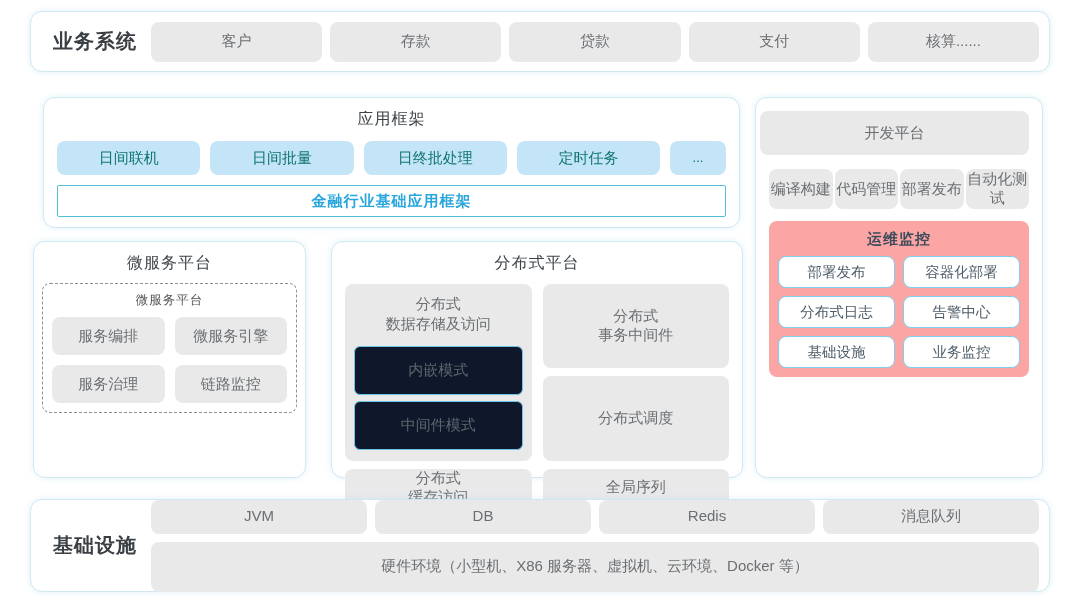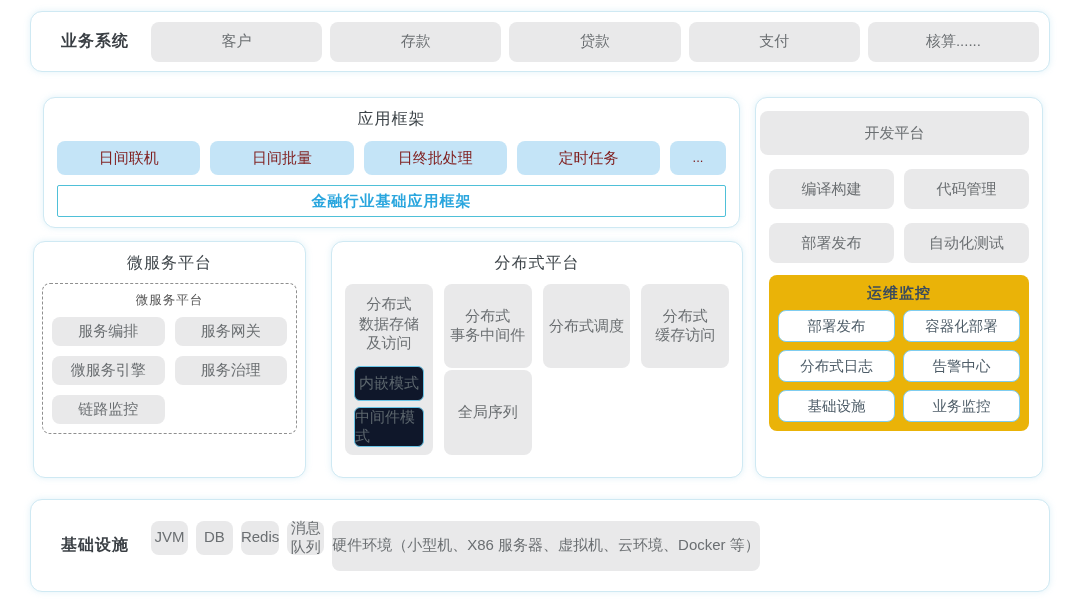--- a/index.html
+++ b/index.html
@@ -11,80 +11,80 @@
   .panel,.band{
     position:absolute;background:#fff;
     border:1.5px solid #cfe9f3;border-radius:12px;
     box-shadow:0 0 6px rgba(186,225,240,.45);
     box-sizing:border-box;
   }
   
   .band{display:flex;align-items:center;padding:0 10px 0 16px;}
   .band-label{
     width:96px;flex:none;text-align:center;
-    font-size:16px;font-weight:600;color:#3a3f44;letter-spacing:1px;
+    font-size:20px;font-weight:600;color:#3a3f44;letter-spacing:1px;
   }
   #top-band{left:30px;top:11px;width:1020px;height:61px;}
   #top-band .band-items{flex:1;display:flex;gap:8px;margin-left:8px;justify-content:space-between;}
   #top-band .chip{height:40px;flex:1;}
   #bottom-band{left:30px;top:499px;width:1020px;height:93px;}
-  .infra-content{flex:1;display:flex;flex-direction:row;gap:8px;margin-left:8px;}
+  .infra-content{flex:1;display:flex;flex-direction:column;gap:8px;margin-left:8px;}
   .infra-row{display:flex;gap:8px;}
   .infra-row .chip{height:34px;flex:1;}
   .hw-bar{height:50px;}
   
   .chip{
     display:flex;align-items:center;justify-content:center;text-align:center;
     background:#e9e9ea;border-radius:8px;color:#6b6f72;font-size:15px;
     box-sizing:border-box;line-height:1.25;
   }
-  .chip.blue{background:#c4e4f7;color:#7f1d1d;}
+  .chip.blue{background:#c4e4f7;color:#0f766e;}
   .chip.white{background:#fff;border:1.5px solid #7fcdf0;color:#4e5d68;}
   .pre{white-space:pre-line;}
   
   .panel-title{
     text-align:center;font-size:16px;font-weight:500;color:#3d4449;
     padding-top:11px;letter-spacing:1px;
   }
   
   #app-framework{left:43px;top:97px;width:697px;height:131px;}
   .af-row{display:flex;gap:10px;margin:11px 13px 0 13px;}
   .af-row .chip{height:34px;flex:1;}
   .af-row .chip.dots{flex:none;width:56px;font-size:13px;}
   .af-base{
     margin:10px 13px 0 13px;height:32px;border:1.5px solid #4fc0d8;border-radius:2px;
     display:flex;align-items:center;justify-content:center;
     color:#2aa6de;font-size:15px;font-weight:600;letter-spacing:1px;box-sizing:border-box;
   }
   
   #devops{left:755px;top:97px;width:288px;height:381px;}
   .dv-full{height:44px;margin:13px 13px 0 4px;}
-  .dv-grid{display:grid;grid-template-columns:1fr 1fr;gap:14px 10px;margin:14px 13px 0 13px;}
+  .dv-grid{display:grid;grid-template-columns:1fr 1fr 1fr 1fr;gap:14px 2px;margin:14px 13px 0 13px;}
   .dv-grid .chip{height:40px;}
   .ops-box{
-    margin:12px 13px 0 13px;background:#eab308;border-radius:8px;
+    margin:12px 13px 0 13px;background:#fca5a5;border-radius:8px;
     padding:7px 9px 9px 9px;box-sizing:border-box;
   }
   .ops-title{text-align:center;font-size:15px;font-weight:600;color:#3c4c5c;padding:2px 0 7px;letter-spacing:1px;}
   .ops-grid{display:grid;grid-template-columns:1fr 1fr;gap:8px;}
   .ops-grid .chip{height:32px;font-size:14.5px;border-radius:8px;}
   
   #microservice{left:33px;top:241px;width:273px;height:237px;}
   .dashed-box{
     margin:9px 8px 8px 8px;border:1px dashed #8f8f8f;border-radius:8px;
     padding:6px 9px 9px 9px;box-sizing:border-box;
   }
   .dashed-title{text-align:center;font-size:12.5px;color:#555;padding:2px 0 8px;letter-spacing:1px;}
   .ms-grid{display:grid;grid-template-columns:1fr 1fr;gap:10px;}
-  .ms-grid .chip{height:29px;}
+  .ms-grid .chip{height:38px;}
   
   #distributed{left:331px;top:241px;width:412px;height:237px;}
   .dist-grid{
-    display:grid;grid-template-columns:1fr 1fr 1fr 1fr;grid-template-rows:84px 85px;
-    gap:2px 11px;margin:10px 13px 0 13px;
+    display:grid;grid-template-columns:1fr 1fr;grid-template-rows:84px 85px;
+    gap:8px 11px;margin:10px 13px 0 13px;
   }
   .storage-box{
     grid-row:1 / 3;background:#e9e9ea;border-radius:8px;
     display:flex;flex-direction:column;box-sizing:border-box;padding:10px 9px 8px 9px;
   }
   .storage-label{text-align:center;color:#6b6f72;font-size:15px;line-height:1.3;margin-bottom:7px;}
   .mode-chip{
     background:#0f172a;border:1.5px solid #69c4e6;border-radius:6px;
     display:flex;align-items:center;justify-content:center;
     height:49px;margin-top:6px;color:#5c666d;font-size:15px;box-sizing:border-box;
@@ -140,21 +140,20 @@
       </div>
     </div>
   </section>
 
   <section class="panel" id="microservice">
     <div class="panel-title">微服务平台</div>
     <div class="dashed-box">
       <div class="dashed-title">微服务平台</div>
       <div class="ms-grid">
         <div class="chip">服务编排</div>
-        <div class="chip">服务网关</div>
         <div class="chip">微服务引擎</div>
         <div class="chip">服务治理</div>
         <div class="chip">链路监控</div>
       </div>
     </div>
   </section>
 
   <section class="panel" id="distributed">
     <div class="panel-title">分布式平台</div>
     <div class="dist-grid">

